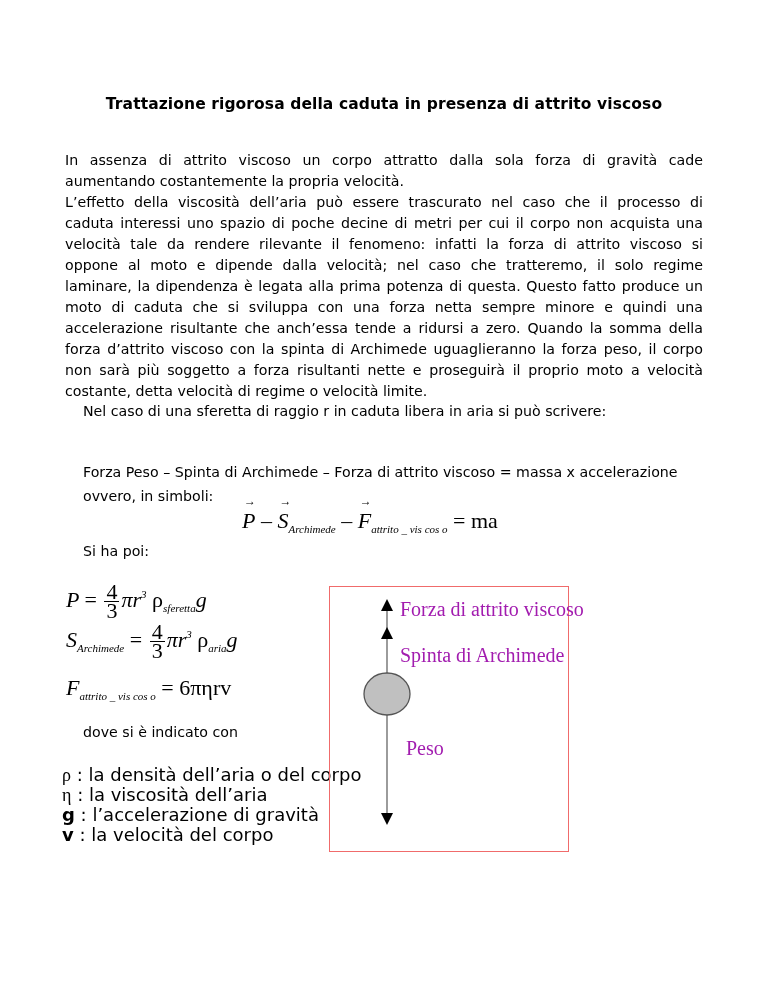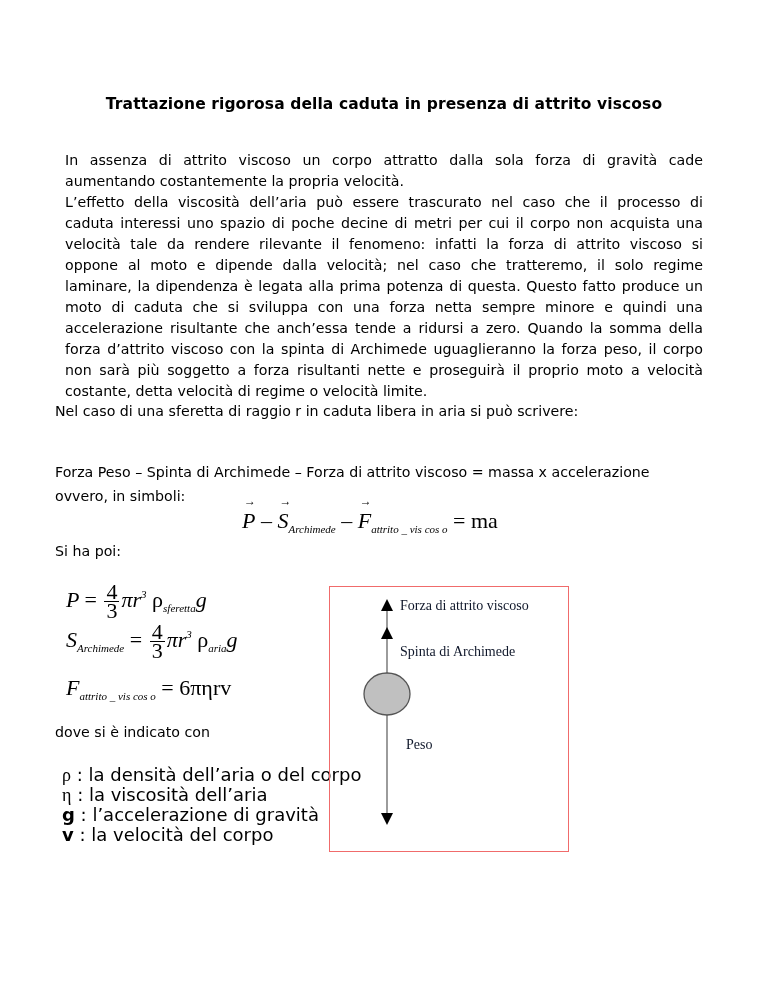--- a/index.html
+++ b/index.html
@@ -12,37 +12,37 @@
   }
 
   .para {
     position: absolute; left: 65px; width: 638px;
     font-family: "DejaVu Sans", sans-serif; font-size: 14.2px; line-height: 21px;
     text-align: justify;
   }
   .para .line { display: block; text-align: justify; text-align-last: justify; white-space: nowrap; }
   .para .line.last { text-align-last: left; }
 
-  .single { position: absolute; left: 55px; font-family: "DejaVu Sans", sans-serif; font-size: 14.2px; white-space: nowrap; }
+  .single { position: absolute; left: 83px; font-family: "DejaVu Sans", sans-serif; font-size: 14.2px; white-space: nowrap; }
 
   .math { font-family: "Liberation Serif", serif; font-style: italic; position: absolute; white-space: nowrap; }
   .math .up { font-style: normal; }
   .math sub { font-size: 11px; vertical-align: -5px; }
   .math sup { font-size: 11px; vertical-align: 9px; }
   .vec { position: relative; display: inline-block; }
   .vec::before { content: "\2192"; position: absolute; top: -14px; left: 2px; font-size: 12px; font-style: normal; }
   .frac { display: inline-flex; flex-direction: column; align-items: center; vertical-align: middle; font-style: normal; line-height: 18px; margin: 0 2px; }
   .frac .num { border-bottom: 1px solid #000; padding: 0 2px; }
 
   .legend { position: absolute; left: 62px; font-family: "DejaVu Sans", sans-serif; font-size: 18px; line-height: 20px; }
   .legend .sym { font-family: "Liberation Serif", serif; }
   .legend .bold { font-weight: bold; font-family: "DejaVu Sans", sans-serif; }
 
   .diagram { position: absolute; left: 329px; top: 586px; width: 240px; height: 266px; border: 1.5px solid #f06b6b; box-sizing: border-box; }
-  .diagram .lbl { position: absolute; font-family: "Liberation Serif", serif; font-size: 14px; white-space: nowrap; color: #0f172a; }
+  .diagram .lbl { position: absolute; font-family: "Liberation Serif", serif; font-size: 20px; white-space: nowrap; color: #a21caf; }
 </style>
 </head>
 <body>
 
 <div class="page">
 
   <div class="title">Trattazione rigorosa della caduta in presenza di attrito viscoso</div>
 
   <div class="para" style="top:150px;">
     <span class="line last" style="text-align-last: justify;">In assenza di attrito viscoso un corpo attratto dalla sola forza di gravità cade</span>

